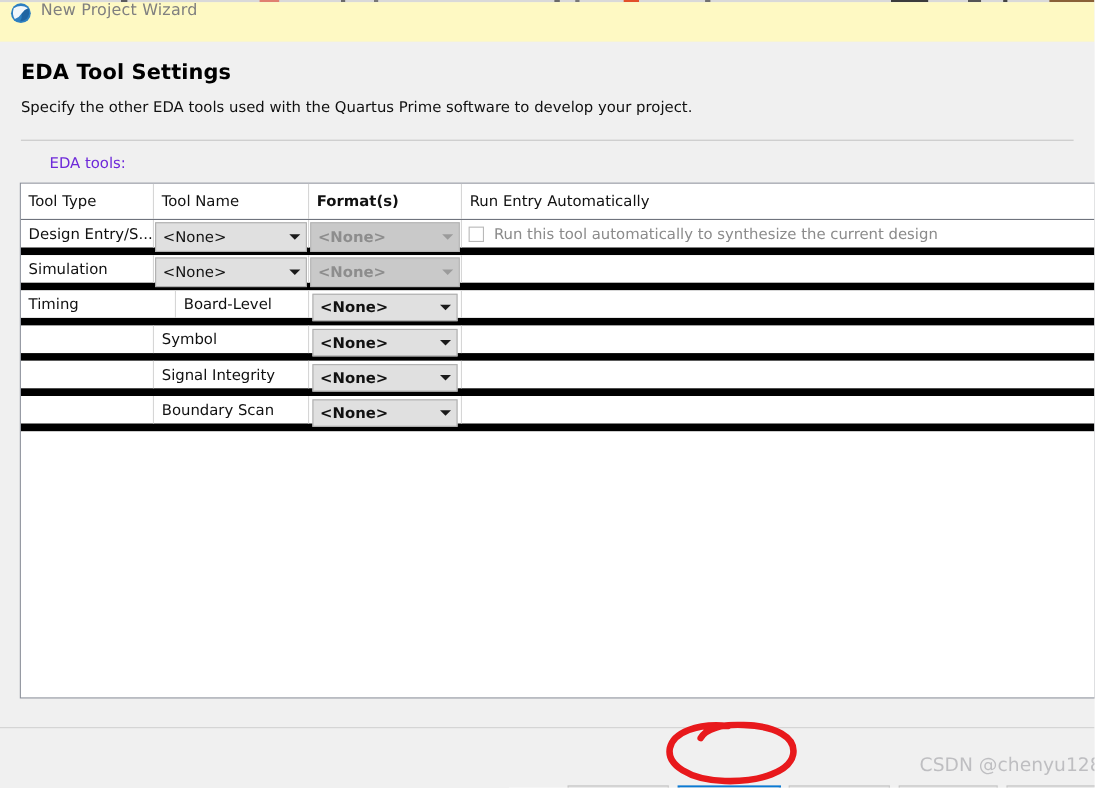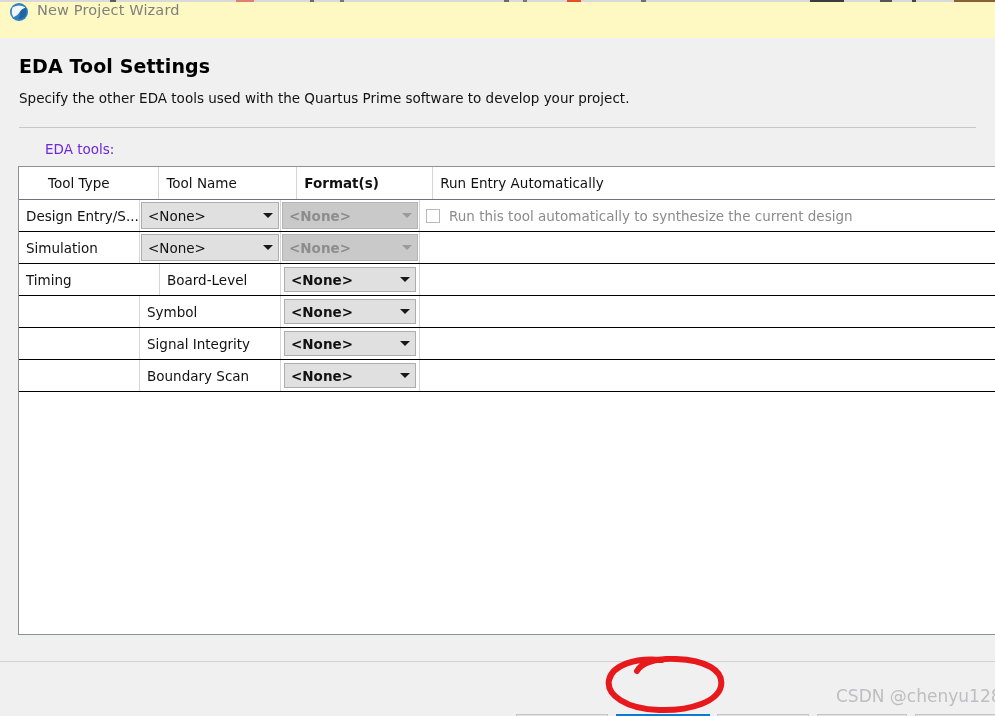--- a/index.html
+++ b/index.html
@@ -103,39 +103,38 @@
     border: 1px solid #8b8f99;
     box-sizing: border-box;
     overflow: hidden;
   }
   .thead {
     display: flex;
     height: 33px;
     border-bottom: 1px solid #6f737d;
     box-sizing: border-box;
     background: #ffffff;
-    padding-left: 22px;
   }
   .th {
     box-sizing: border-box;
     display: flex;
     align-items: center;
     padding-left: 7px;
     font-size: 13.5px;
     color: #111111;
     border-right: 1px solid #d6d6d6;
     height: 100%;
   }
   .th.last { border-right: none; }
 
   .trow {
     display: flex;
     height: 32px;
     box-sizing: border-box;
-    border-bottom: 1px solid #000000;
+    border-bottom: 7px solid #000000;
     background: #ffffff;
   }
   .td {
     box-sizing: border-box;
     height: 100%;
     display: flex;
     align-items: center;
     border-right: 1px solid #d6d6d6;
     position: relative;
   }

